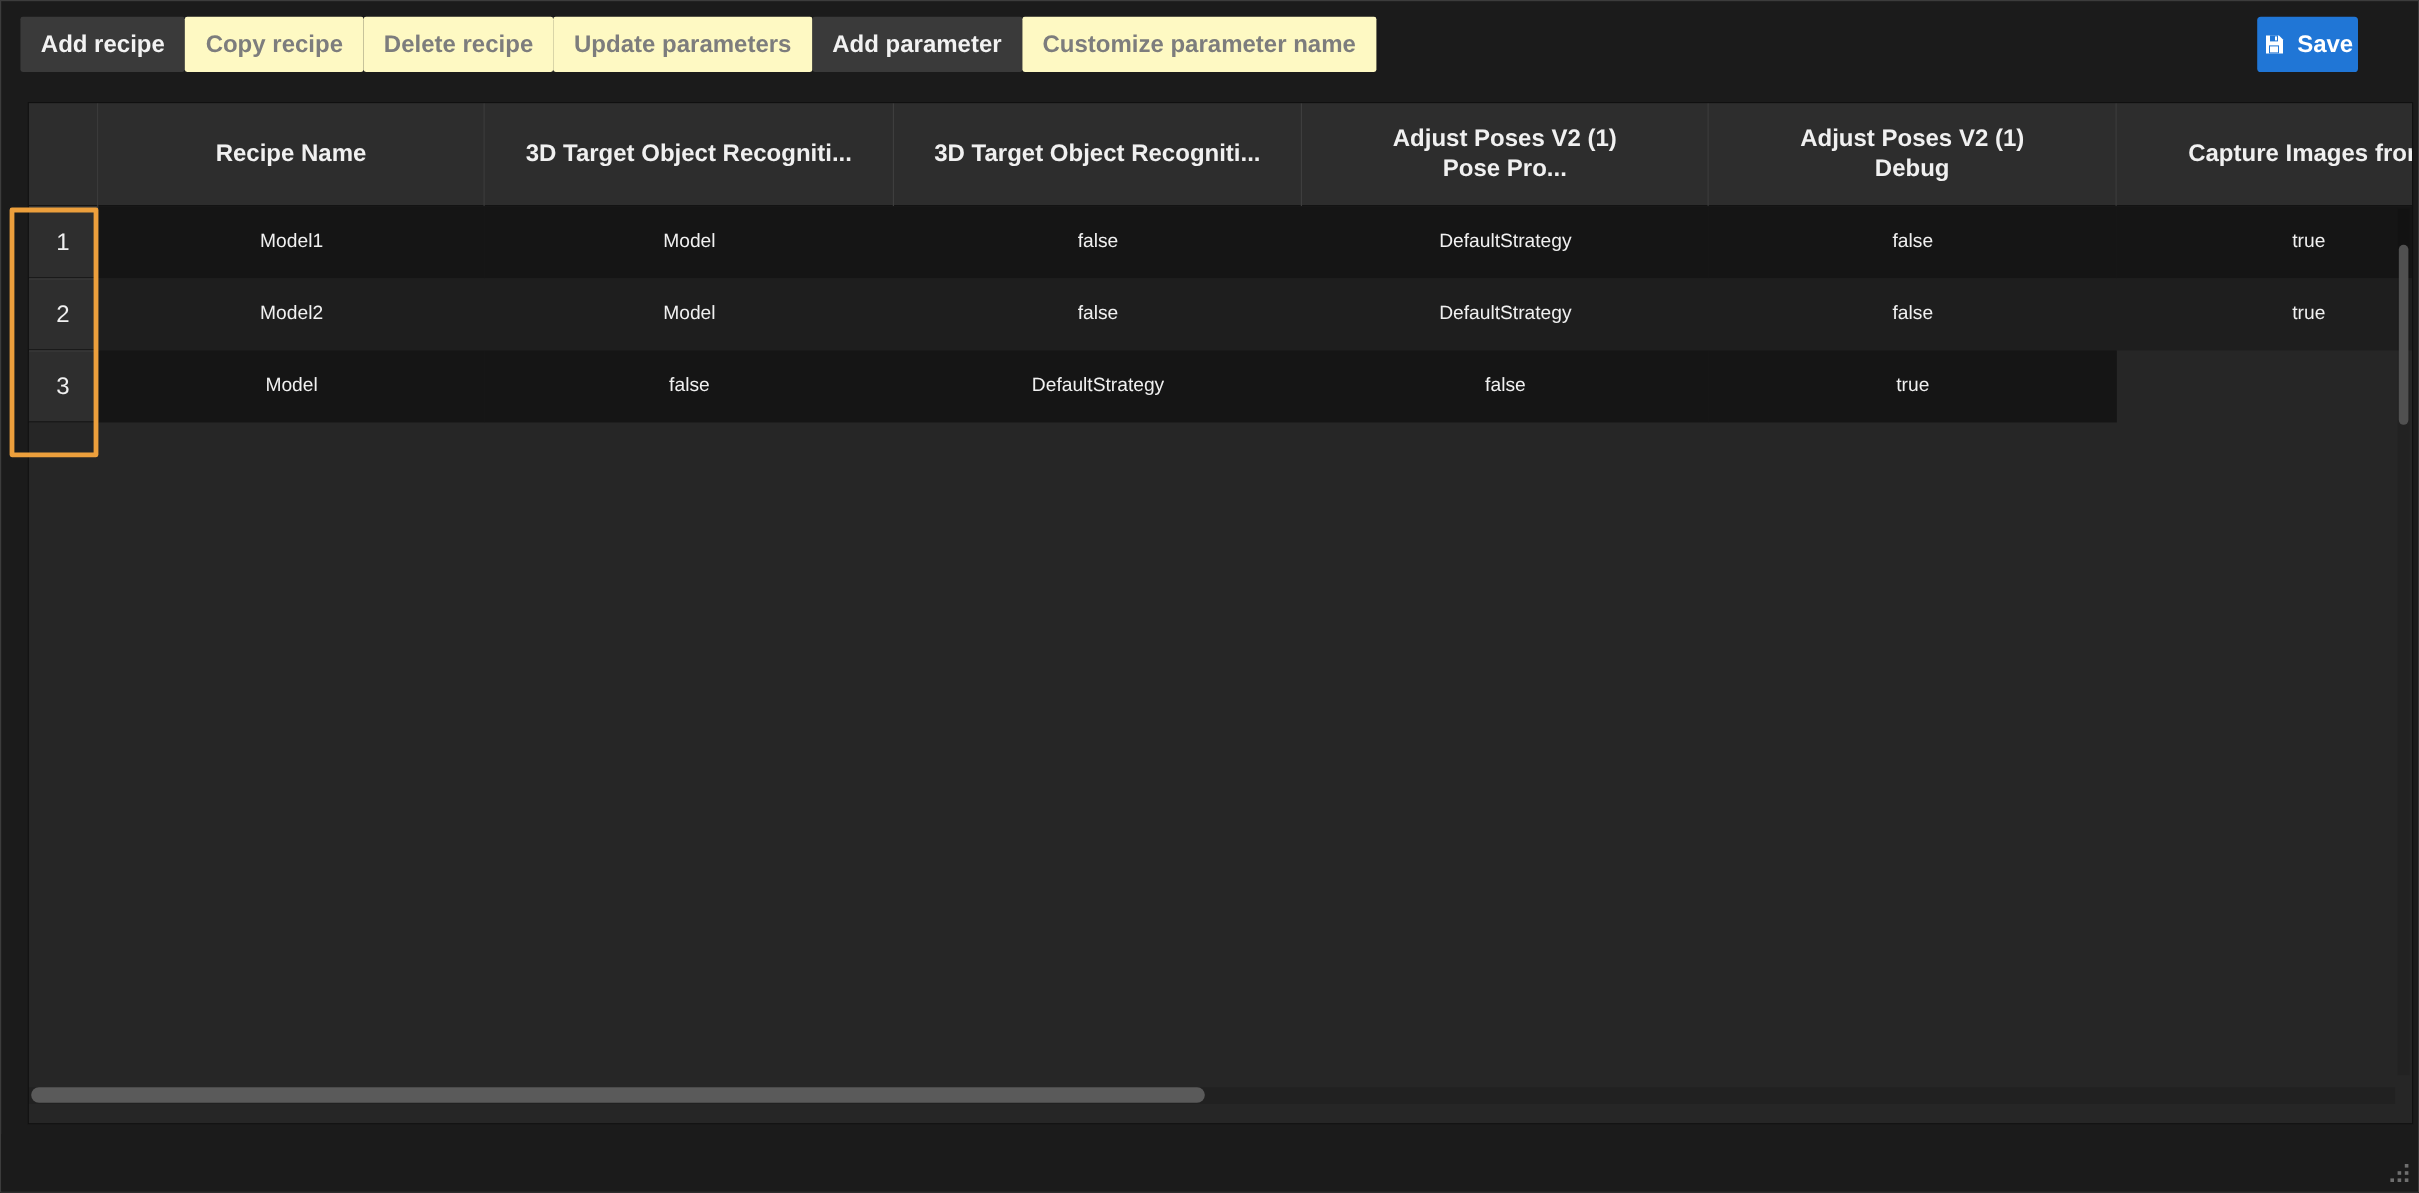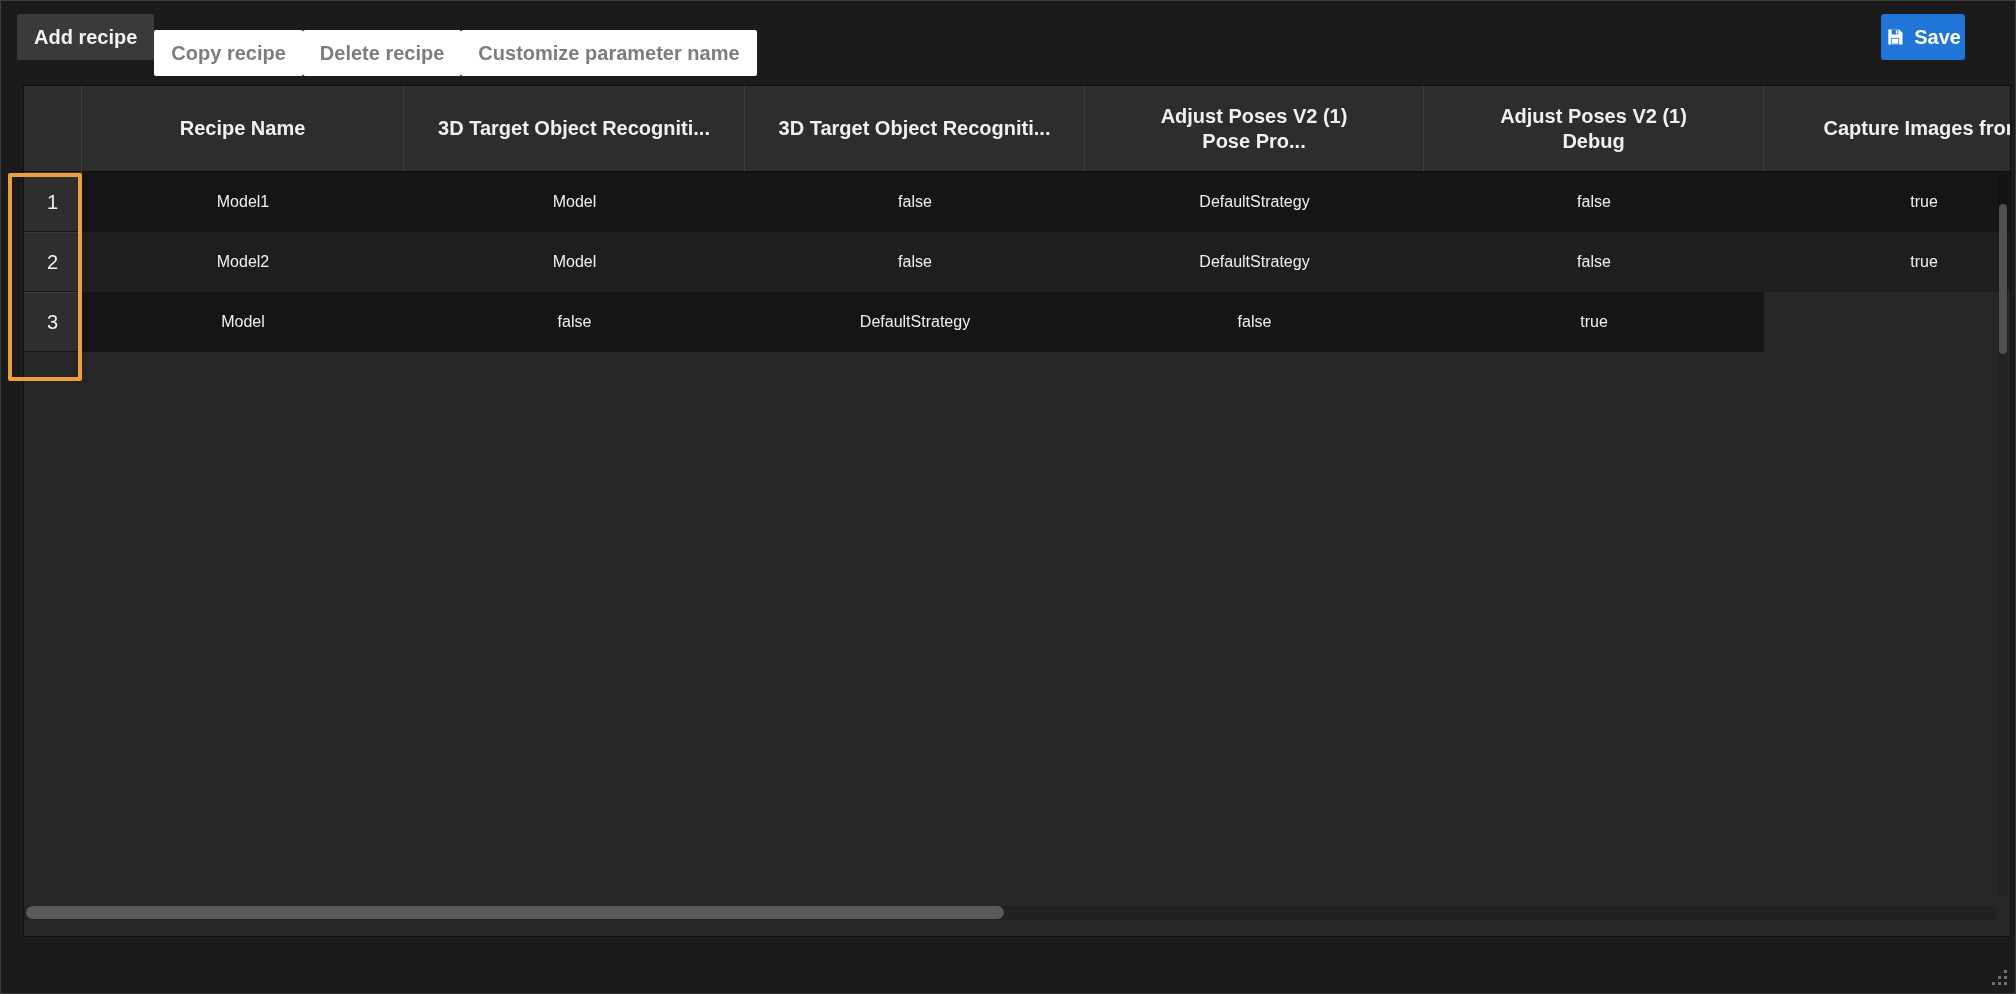--- a/index.html
+++ b/index.html
@@ -32,23 +32,22 @@
     border: none;
     border-radius: 2px;
     color: #f2f2f2;
     font-family: inherit;
     font-size: 20px;
     font-weight: bold;
     cursor: pointer;
     white-space: nowrap;
   }
   .tb-btn.disabled {
-    background: #ffffff;
+    background: #fef9c3;
     color: #7d7d7d;
-    margin-top: 16px;
   }
   .save-btn {
     margin-left: auto;
     margin-right: 34px;
     height: 46px;
     padding: 0 4px;
     background: var(--accent, #2076d6);
     border: none;
     border-radius: 3px;
     color: #ffffff;
@@ -199,20 +198,22 @@
 </style>
 </head>
 <body>
 
 <div class="window">
 
   <div class="toolbar">
     <button class="tb-btn">Add recipe</button>
     <button class="tb-btn disabled">Copy recipe</button>
     <button class="tb-btn disabled">Delete recipe</button>
+    <button class="tb-btn disabled">Update parameters</button>
+    <button class="tb-btn">Add parameter</button>
     <button class="tb-btn disabled">Customize parameter name</button>
 
     <button class="save-btn">
       <span class="save-icon">
         <svg width="20" height="20" viewBox="0 0 24 24">
           <path fill="#ffffff" d="M4 3 h13 l4 4 v14 H4 z"></path>
           <rect x="8" y="3" width="8" height="6" fill="#2076d6"></rect>
           <rect x="13" y="4" width="2" height="4" fill="#ffffff"></rect>
           <rect x="7" y="13" width="10" height="8" fill="#2076d6"></rect>
           <rect x="8" y="14" width="8" height="6" fill="#ffffff"></rect>

